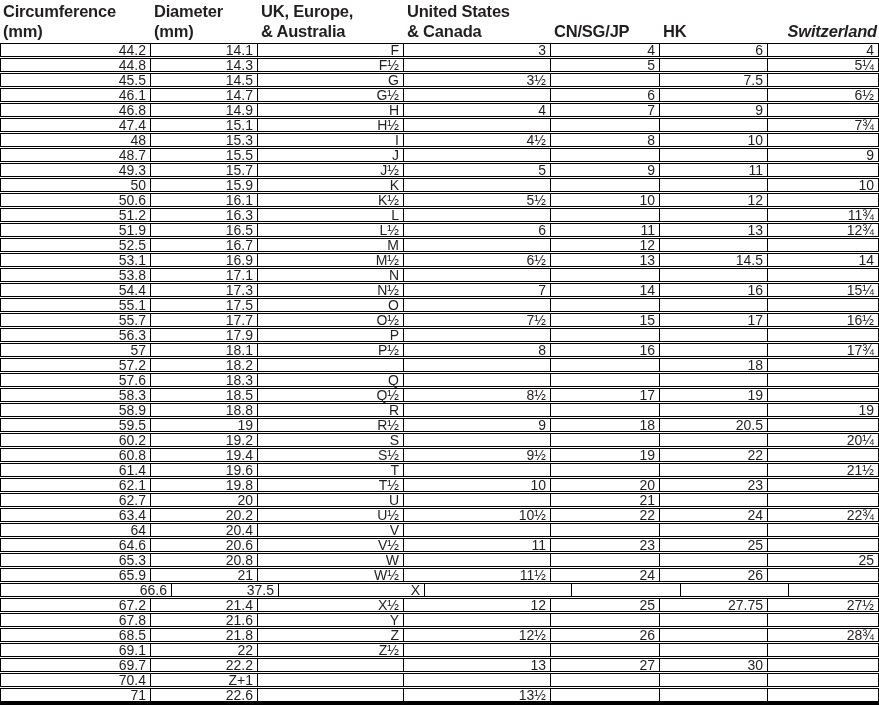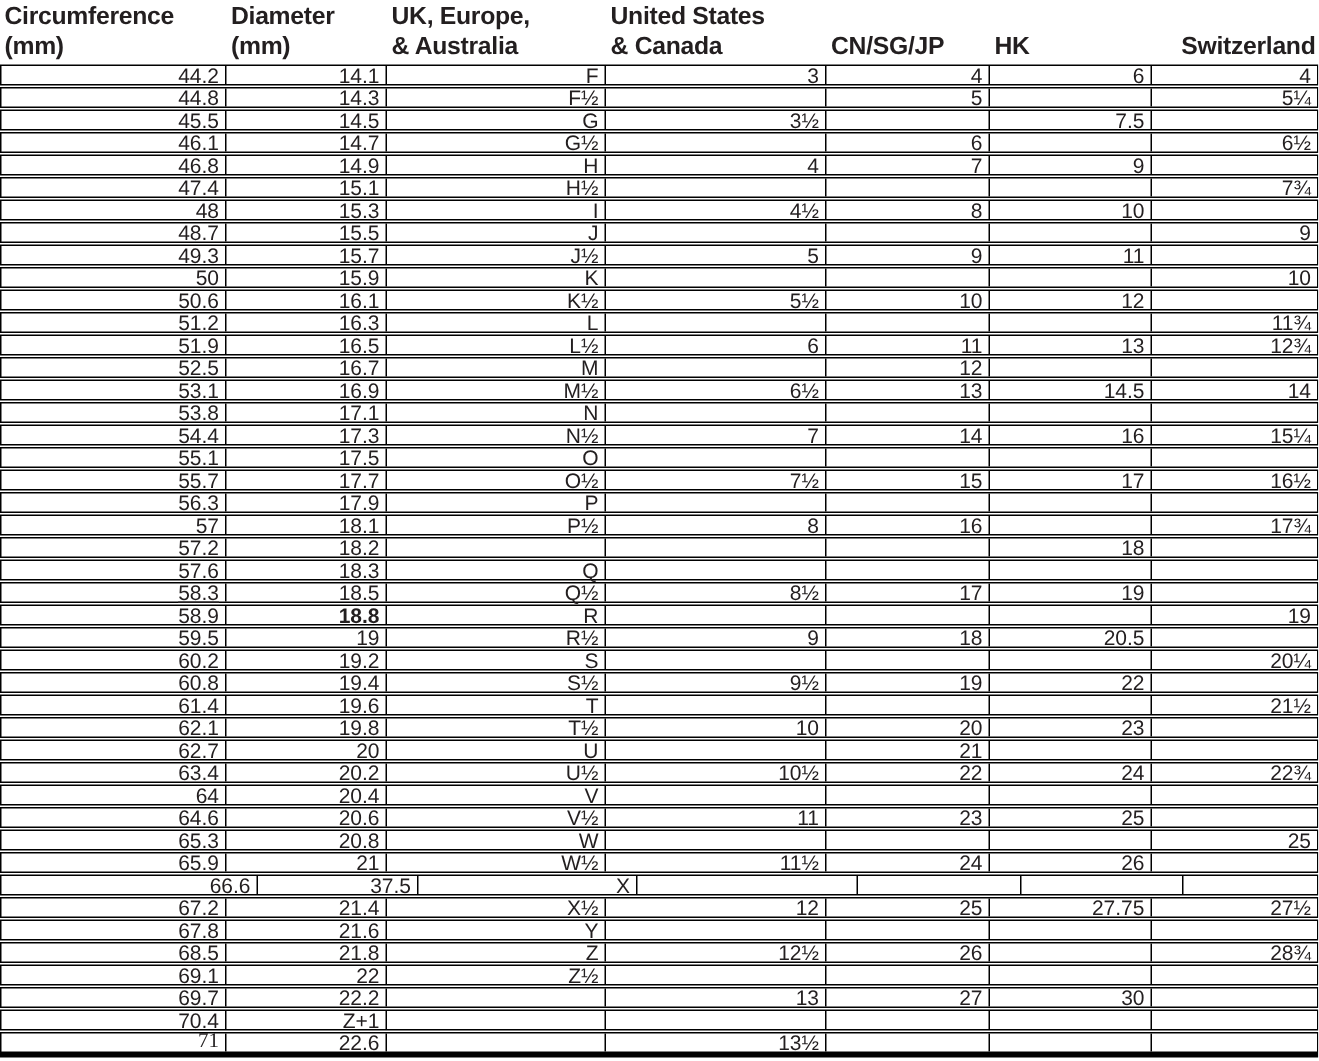--- a/index.html
+++ b/index.html
@@ -19,21 +19,21 @@
   }
   .hcell {
     box-sizing: border-box;
     padding: 1px 0 0 3px;
     font-weight: bold;
     font-size: 16.5px;
     line-height: 20px;
     letter-spacing: -0.2px;
     white-space: nowrap;
   }
-  .hcell.right { text-align: right; padding-right: 2px; padding-left: 0; }
+  .hcell.right { text-align: right; padding-right: 2px; padding-left: 0; font-style: italic; }
   .hcell .hline { height: 20px; }
   .tbody { box-sizing: border-box; }
   .row {
     display: flex;
     height: 14px;
     box-sizing: border-box;
     border: 1px solid #000000;
     margin-top: 1px;
     background: #ffffff;
   }
@@ -299,21 +299,21 @@
         <div class="cell" style="width: 150px; text-decoration: underline;">58.3</div>
         <div class="cell" style="width: 107px;">18.5</div>
         <div class="cell" style="width: 146px;">Q½</div>
         <div class="cell" style="width: 147px;">8½</div>
         <div class="cell" style="width: 109px;">17</div>
         <div class="cell" style="width: 108px;">19</div>
         <div class="cell"></div>
       </div>
       <div class="row">
         <div class="cell" style="width: 150px;">58.9</div>
-        <div class="cell" style="width: 107px; font-weight: bold;">18.8</div>
+        <div class="cell" style="width: 107px;">18.8</div>
         <div class="cell" style="width: 146px;">R</div>
         <div class="cell" style="width: 147px;"></div>
         <div class="cell" style="width: 109px;"></div>
         <div class="cell" style="width: 108px;"></div>
         <div class="cell">19</div>
       </div>
       <div class="row">
         <div class="cell" style="width: 150px;">59.5</div>
         <div class="cell" style="width: 107px;">19</div>
         <div class="cell" style="width: 146px;">R½</div>
@@ -469,21 +469,21 @@
       <div class="row">
         <div class="cell" style="width: 150px;">70.4</div>
         <div class="cell" style="width: 107px;">Z+1</div>
         <div class="cell" style="width: 146px;"></div>
         <div class="cell" style="width: 147px;"></div>
         <div class="cell" style="width: 109px;"></div>
         <div class="cell" style="width: 108px;"></div>
         <div class="cell"></div>
       </div>
       <div class="row">
-        <div class="cell" style="width: 150px; font-family: Liberation Serif, serif;">71</div>
+        <div class="cell" style="width: 150px;">71</div>
         <div class="cell" style="width: 107px;">22.6</div>
         <div class="cell" style="width: 146px;"></div>
         <div class="cell" style="width: 147px;">13½</div>
         <div class="cell" style="width: 109px;"></div>
         <div class="cell" style="width: 108px;"></div>
         <div class="cell"></div>
       </div>
     </div>
   <div class="bottom-bar"></div>
 </div>

